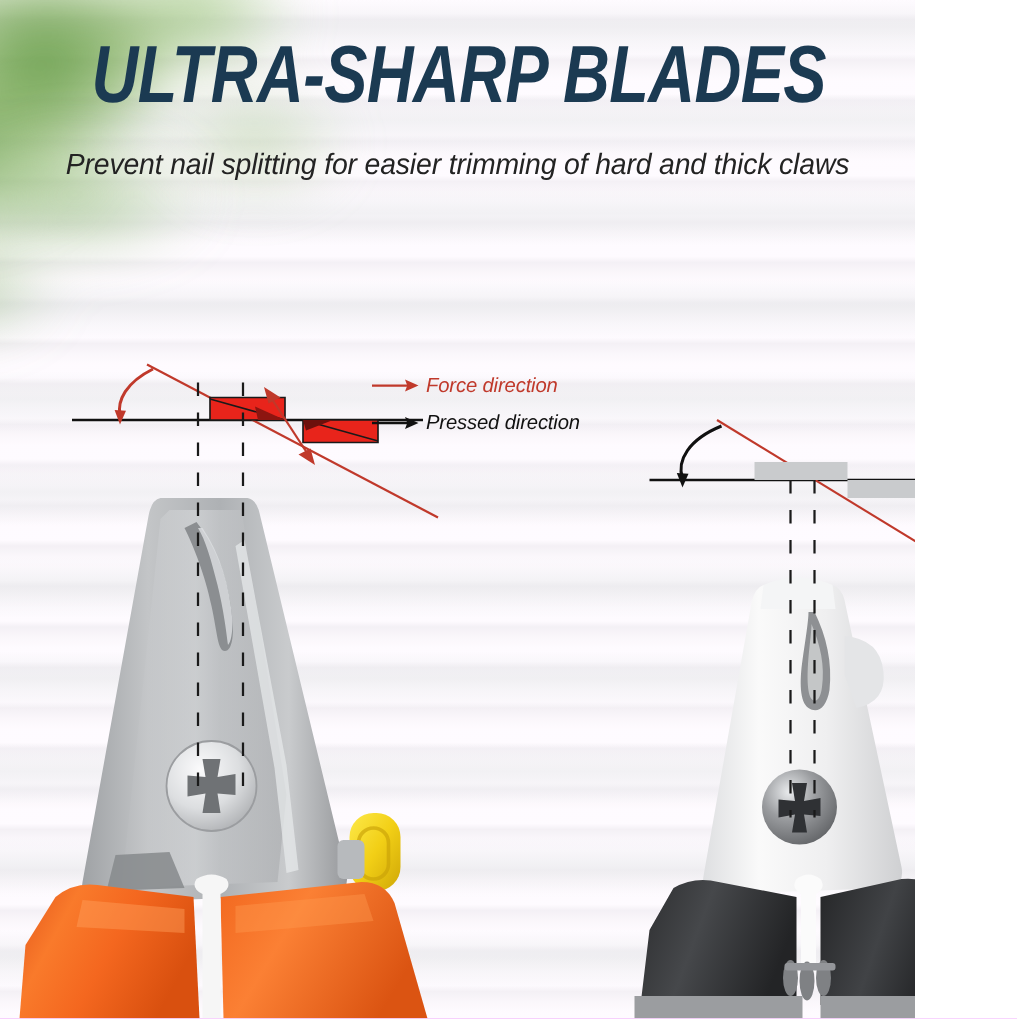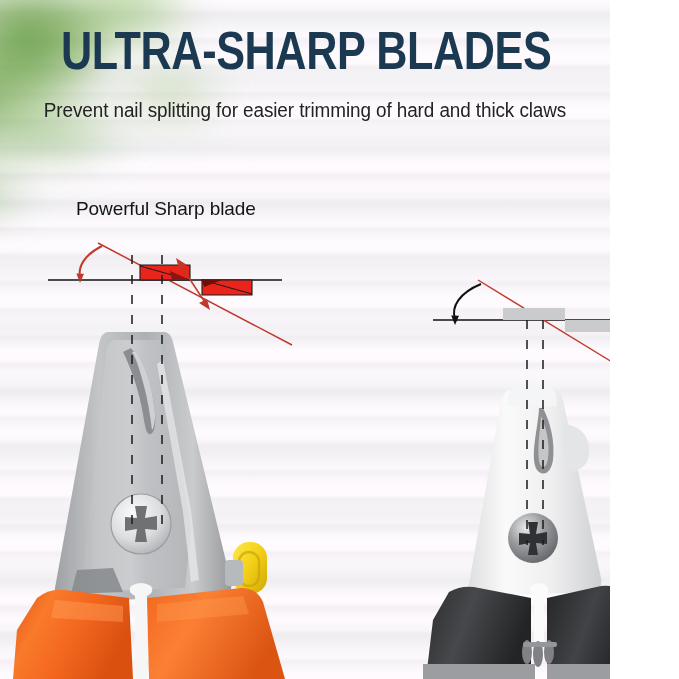--- a/index.html
+++ b/index.html
@@ -16,20 +16,21 @@
     position: relative;
   }
 
   #stage {
     position: absolute;
     inset: 0;
     width: 610px;
     height: 679px;
     overflow: hidden;
     background: #f0abfc;
+    font-style: italic;
   }
 
   
   .bg-bands {
     position: absolute;
     inset: 0;
     background:
       repeating-linear-gradient(
         180deg,
         #ffffff 0px,
@@ -171,21 +172,20 @@
   <div class="bg-bands"></div>
   <div class="bg-bands2"></div>
   <div class="foliage"></div>
   <div class="foliage2"></div>
 
   <div class="header">
     <div class="title">ULTRA-SHARP BLADES</div>
     <div class="subtitle">Prevent nail splitting for easier trimming of hard and thick claws</div>
   </div>
 
-  <div id="heading-left" class="panel-heading">Powerful Sharp blade</div>
 
   <svg id="diagram-left" class="diagram" viewBox="0 0 400 330">
 
     <line x1="18" y1="55" x2="252" y2="55" stroke="#111" stroke-width="1.6"></line>
 
     <line x1="68" y1="18" x2="262" y2="120" stroke="#c0392b" stroke-width="1.5"></line>
 
     <path d="M 72 21 C 54 30 48 42 50 52" fill="none" stroke="#c0392b" stroke-width="2"></path>
     <path d="M 50 58 L 46.4 48.4 L 54 48.8 Z" fill="#c0392b"></path>
 
@@ -206,20 +206,38 @@
     </g>
     <polygon points="146,33 157,40 149,44" fill="#c0392b"></polygon>
     <polygon points="180,85 169,78 177,74" fill="#c0392b"></polygon>
 
     <line x1="102" y1="30" x2="102" y2="300" stroke="#1a1a1a" stroke-width="1.5" stroke-dasharray="9 11"></line>
     <line x1="132" y1="30" x2="132" y2="300" stroke="#1a1a1a" stroke-width="1.5" stroke-dasharray="9 11"></line>
 
     <rect x="96" y="36" width="42" height="18" fill="none"></rect>
   </svg>
 
+  <div class="legend">
+
+    <div class="legend-row">
+      <svg class="legend-arrow" viewBox="0 0 34 14">
+        <line x1="1" y1="7" x2="25" y2="7" stroke="#c0392b" stroke-width="1.5"></line>
+        <polygon points="32,7 23,3 24.5,7 23,11" fill="#c0392b"></polygon>
+      </svg>
+      <span class="legend-label force">Force direction</span>
+    </div>
+
+    <div class="legend-row">
+      <svg class="legend-arrow" viewBox="0 0 34 14">
+        <line x1="1" y1="7" x2="25" y2="7" stroke="#111" stroke-width="1.6"></line>
+        <polygon points="32,7 23,3 24.5,7 23,11" fill="#111"></polygon>
+      </svg>
+      <span class="legend-label pressed">Pressed direction</span>
+    </div>
+  </div>
 
   <svg id="diagram-right" class="diagram" viewBox="0 0 264 290">
 
     <line x1="18" y1="45" x2="248" y2="45" stroke="#111" stroke-width="1.6"></line>
 
     <line x1="63" y1="5" x2="238" y2="112" stroke="#c0392b" stroke-width="1.4"></line>
 
     <path d="M 66 9 C 44 18 36 32 40 44" fill="none" stroke="#111" stroke-width="2"></path>
     <polygon points="40,50 36.2,40.4 44,40.8" fill="#111"></polygon>
 

